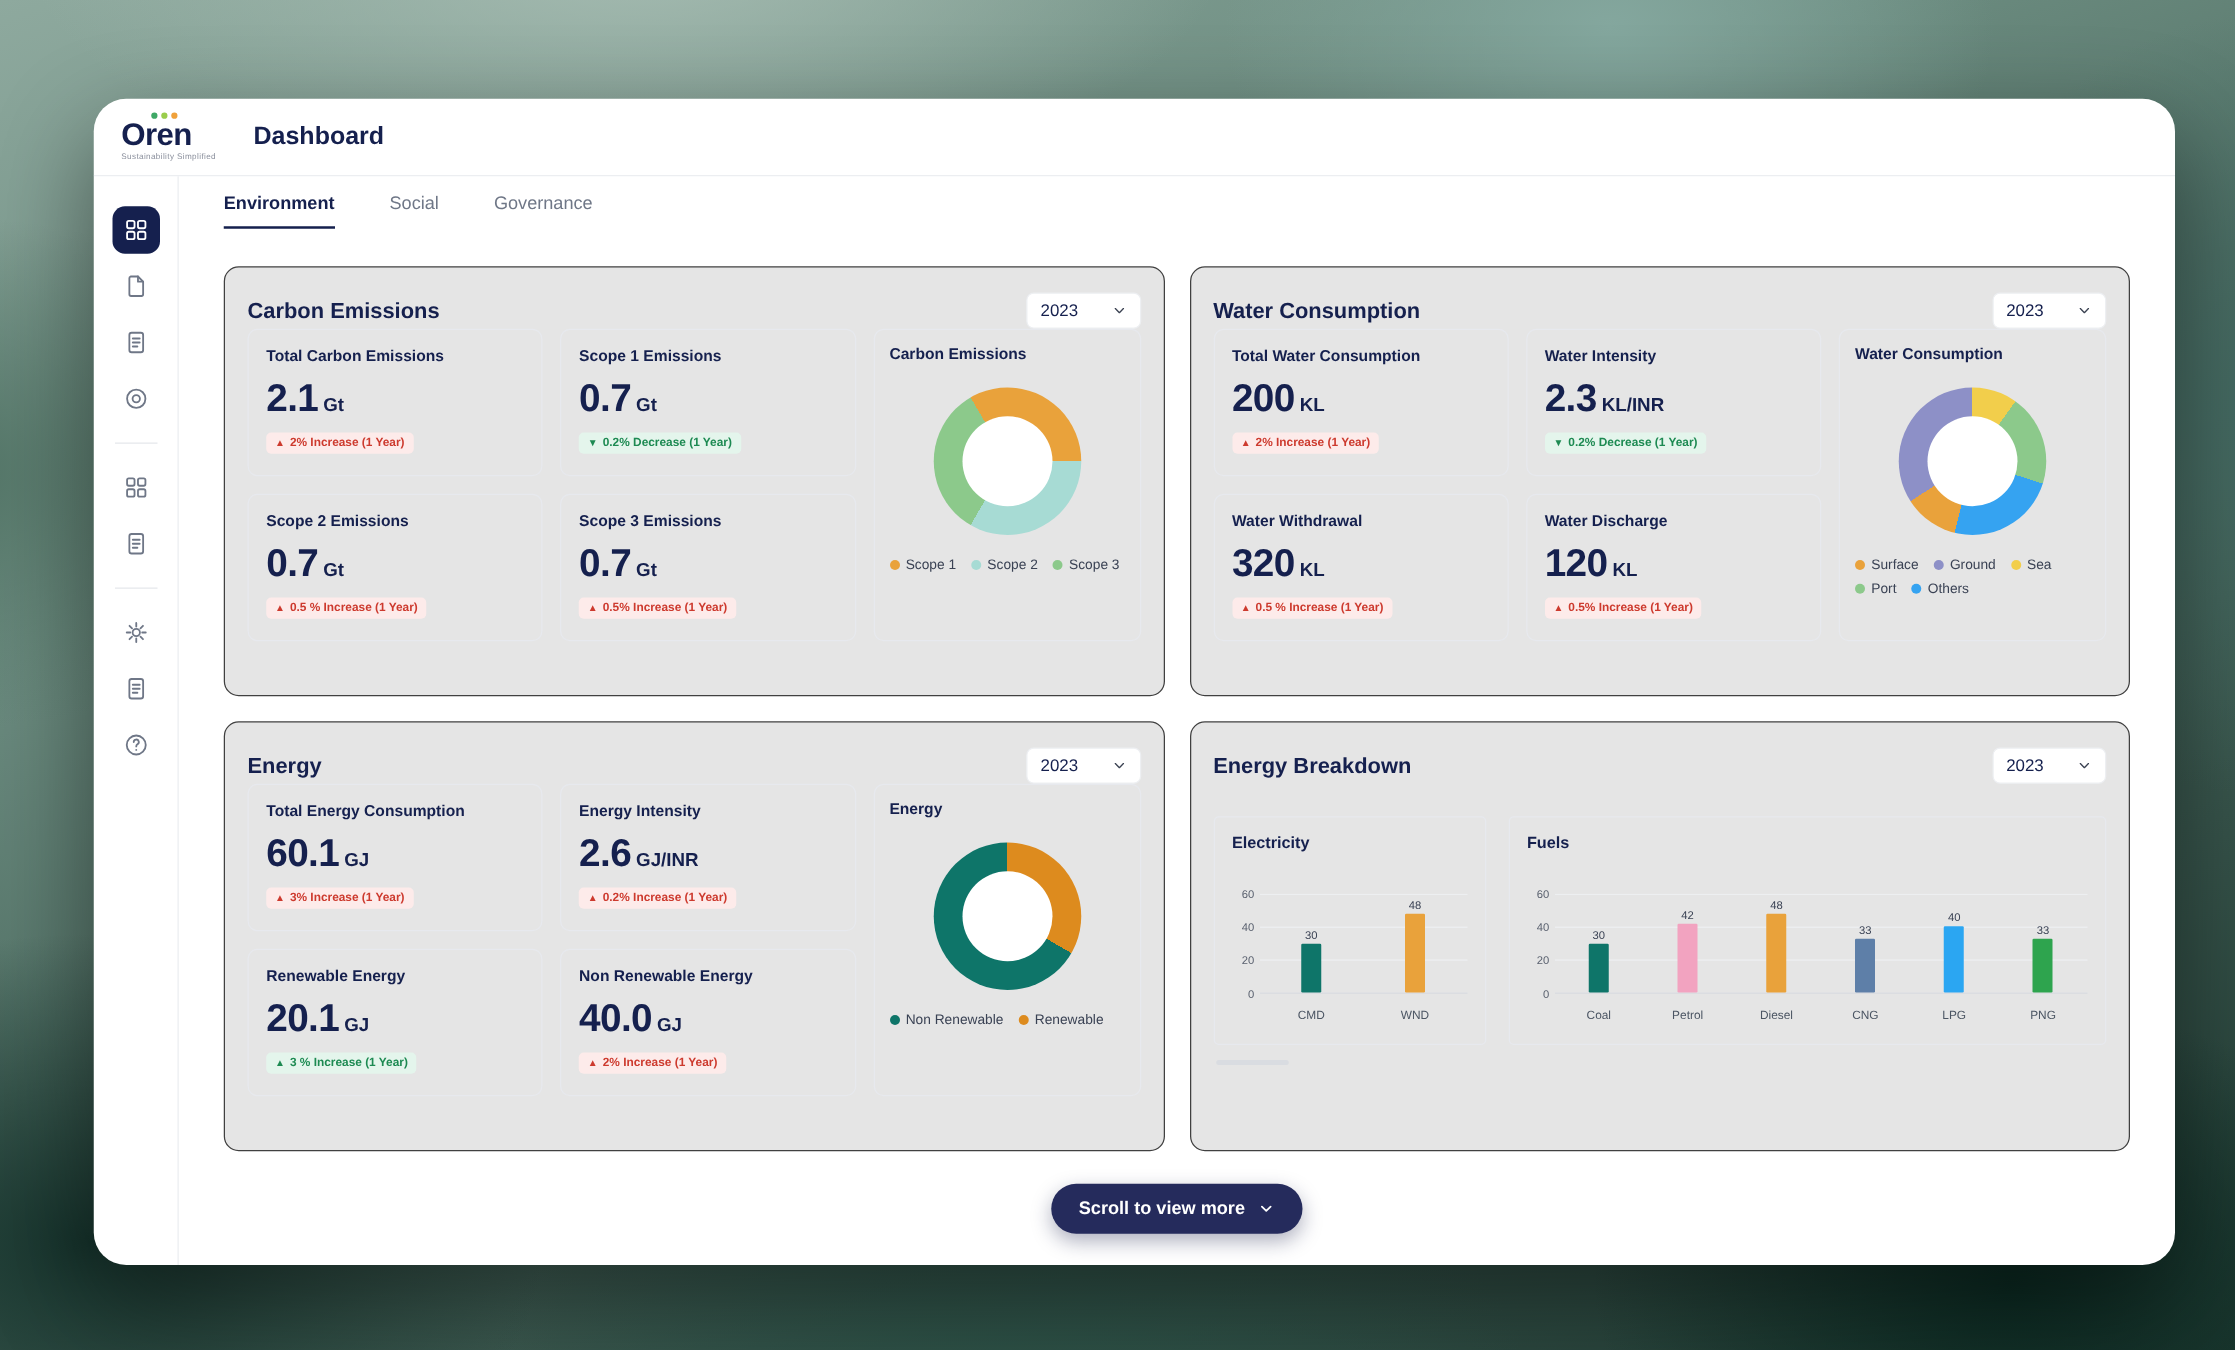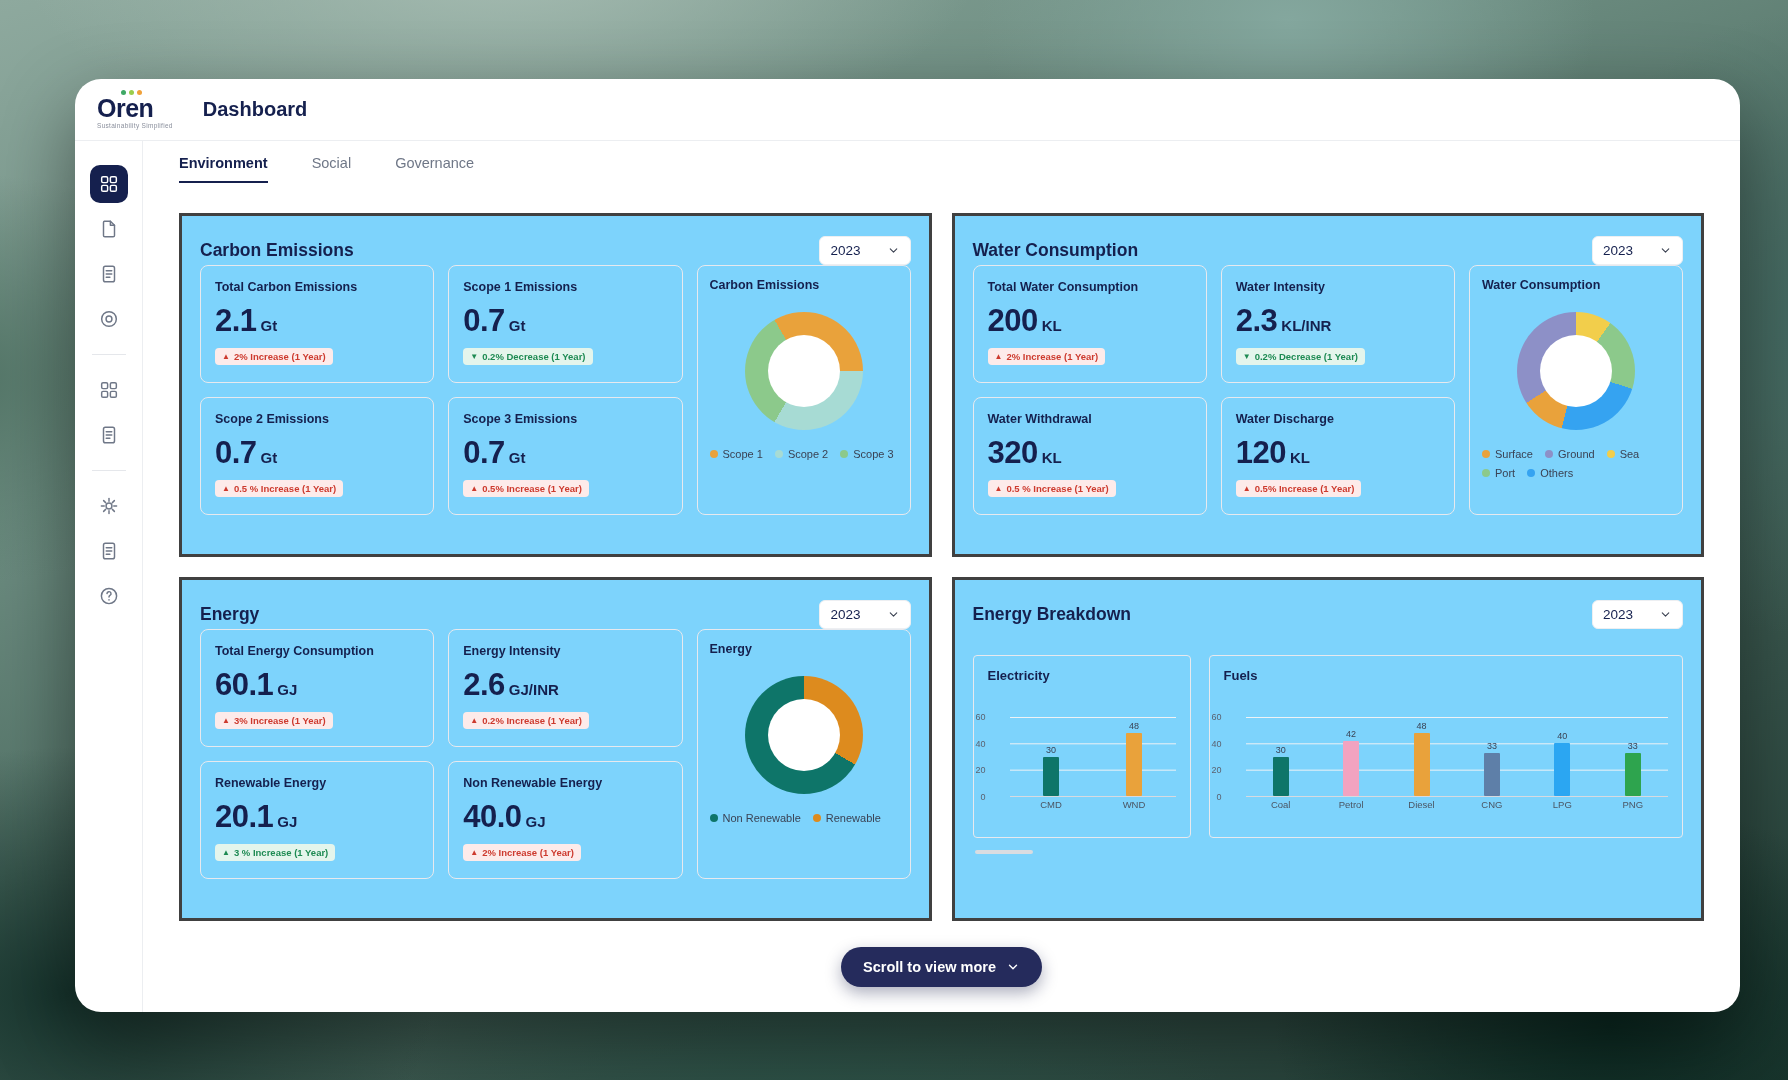--- a/index.html
+++ b/index.html
@@ -48,21 +48,21 @@
 
   
   .main{ flex:1; padding:14px 36px 0 36px; display:flex; flex-direction:column; overflow:hidden; }
 
   .tabs{ display:flex; gap:44px; }
   .tab{ font-size:14.5px; color:#6F7787; padding-bottom:10px; cursor:pointer; }
   .tab.active{ color:#15204E; font-weight:700; border-bottom:2.5px solid #15204E; }
 
   .cards-grid{ margin-top:30px; display:grid; grid-template-columns:1fr 1fr; gap:20px; }
 
-  .card{ border:3px solid #404040; border-radius:0; padding:20px 18px; background:#7dd3fc; min-height:344px; }
+  .card{ border:1px solid #404040; border-radius:12px; padding:20px 18px; background:#e5e5e5; min-height:344px; }
   .card-header{ display:flex; justify-content:space-between; align-items:center; }
   .card-title{ font-size:17.5px; font-weight:700; color:#15204E; }
   .year-select{ display:inline-flex; align-items:center; gap:26px; border:1px solid #EDEFF2; background:#fff; border-radius:6px; padding:6px 10px; font-size:13.5px; color:#15204E; cursor:pointer; }
   .year-select svg{ width:13px; height:13px; stroke:#3b4252; fill:none; stroke-width:2; stroke-linecap:round; stroke-linejoin:round; }
 
   .card-body{ display:flex; gap:14px; }
   .tiles{ flex:1; display:grid; grid-template-columns:1fr 1fr; gap:14px; }
   .tile{ border:1px solid #E7E9EE; border-radius:8px; padding:14px 14px 12px; display:flex; flex-direction:column; gap:9px; min-height:118px; }
   .tile-label{ font-size:12.5px; font-weight:600; color:#15204E; }
   .tile-value .val{ font-size:31px; font-weight:700; color:#15204E; letter-spacing:-0.5px; }
@@ -81,28 +81,28 @@
   .legend-dot{ width:8px; height:8px; border-radius:50%; display:inline-block; }
   .legend-label{ font-size:11px; color:#3A4254; }
 
   
   .mini-row{ display:flex; gap:18px; margin-top:26px; }
   .mini-chart{ border:1px solid #E7E9EE; border-radius:4px; padding:12px 14px 40px; width:218px; flex:0 0 218px; }
   .mini-chart.grow{ flex:1; width:auto; }
   .mc-title{ font-size:13px; font-weight:700; color:#15204E; }
   .mc-body{ display:flex; margin-top:34px; }
   .mc-yaxis{ position:relative; width:22px; flex:0 0 22px; height:80px; }
-  .mc-tick{ position:absolute; right:24px; transform:translateY(-50%); font-size:9px; color:#5b6270; }
+  .mc-tick{ position:absolute; right:4px; transform:translateY(-50%); font-size:9px; color:#5b6270; }
   .mc-plot{ position:relative; flex:1; height:80px; border-bottom:1px solid #D7DAE0; display:flex; justify-content:space-around; align-items:flex-end;
     background-image:linear-gradient(to bottom, #F0F2F5 1px, transparent 1px);
     background-size:100% 33.34%; }
   .bar-col{ position:relative; height:100%; display:flex; flex-direction:column; justify-content:flex-end; align-items:center; width:34px; }
   .bar{ width:16px; border-radius:1px; }
   .bar-val{ font-size:9px; color:#3A4254; margin-bottom:2px; }
-  .bar-label{ position:absolute; top:100%; margin-top:3px; font-size:9.5px; color:#4B5563; white-space:nowrap; }
+  .bar-label{ position:absolute; top:100%; margin-top:13px; font-size:9.5px; color:#4B5563; white-space:nowrap; }
   .mini-scrollbar{ width:58px; height:4px; border-radius:2px; background:#D9DCE1; margin-top:12px; margin-left:2px; cursor:pointer; }
 
   
   .scroll-wrap{ display:flex; justify-content:center; margin-top:26px; }
   .scroll-btn{ display:inline-flex; align-items:center; gap:10px; background:#252B5C; color:#fff; border:none; border-radius:22px; padding:12px 22px; font-size:14.5px; font-weight:700; font-family:inherit; cursor:pointer; box-shadow:0 6px 16px rgba(20,25,70,.35); }
   .scroll-btn svg{ width:14px; height:14px; stroke:#fff; fill:none; stroke-width:2.4; stroke-linecap:round; stroke-linejoin:round; }
 </style>
 </head>
 <body>
 

